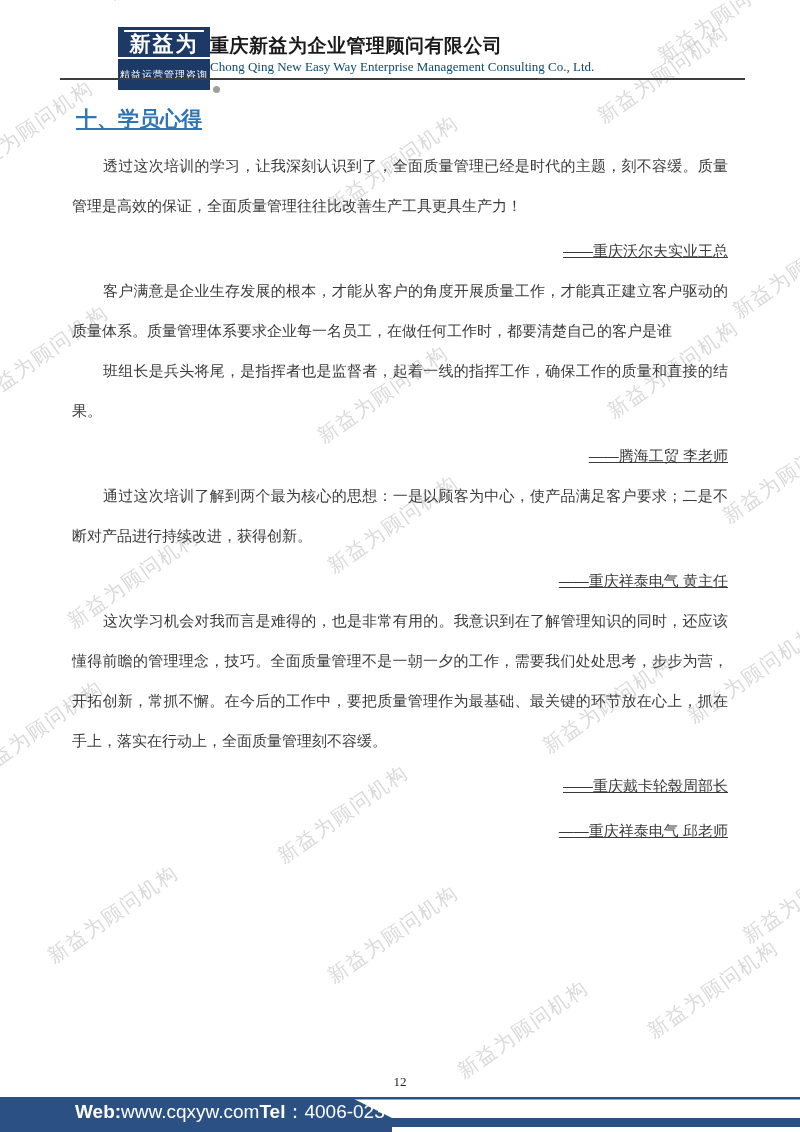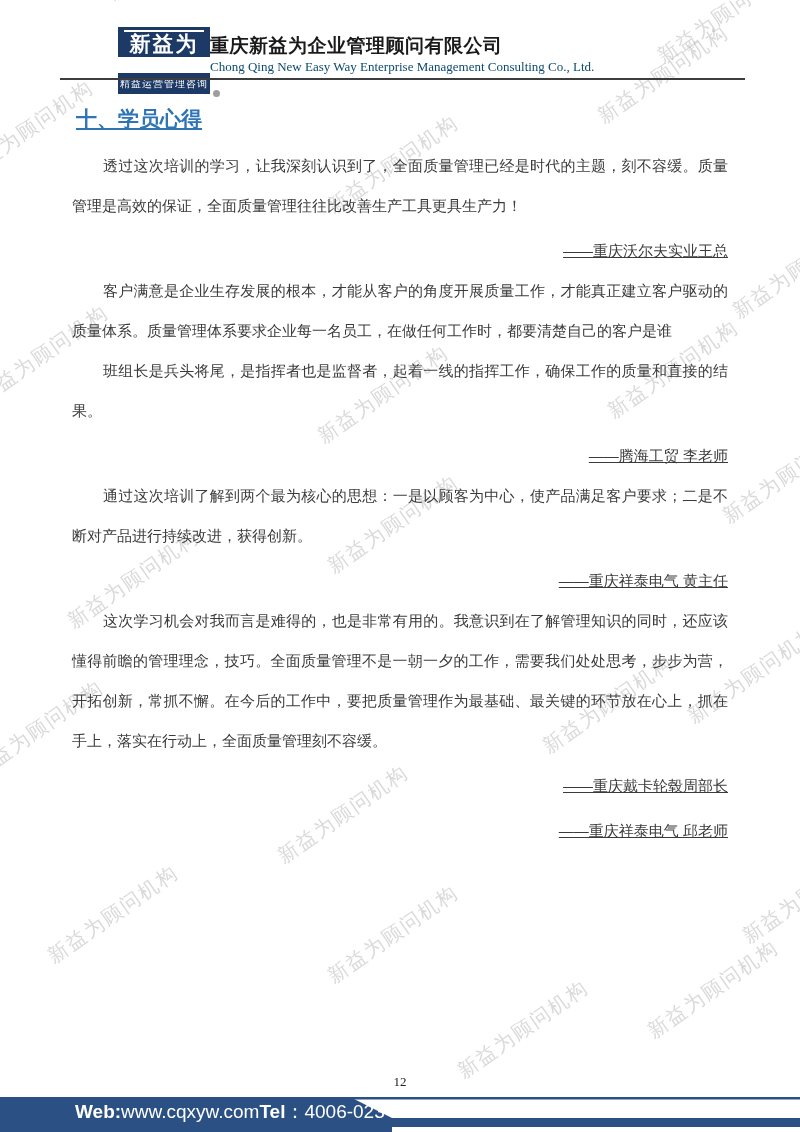--- a/index.html
+++ b/index.html
@@ -19,21 +19,21 @@
 
   
   .logo { position:absolute; left:118px; top:27px; width:92px; z-index:2; }
   .logo-main {
     position:relative; height:30px; background:#1d3a66; color:#fff;
     display:flex; align-items:center; justify-content:center;
   }
   .logo-stripe { position:absolute; top:3px; left:6px; right:6px; height:2px; background:#fff; }
   .logo-main-text { font-size:21px; font-weight:bold; letter-spacing:2px; margin-top:4px; }
   .logo-sub {
-    margin-top:16px; height:21px; background:#1d3a66; color:#fff;
+    margin-top:2px; height:31px; background:#1d3a66; color:#fff;
     display:flex; align-items:center; justify-content:center;
     font-size:10px; letter-spacing:1px; white-space:nowrap;
   }
   .logo-dot { position:absolute; right:-10px; bottom:-3px; width:7px; height:7px; border-radius:50%; background:#9e9e9e; }
 
   .company { position:absolute; left:210px; top:33px; width:400px; text-align:left; z-index:2; }
   .company-cn { font-size:19px; font-weight:bold; color:#1a1a1a; letter-spacing:0.5px; }
   .company-en {
     font-family:"Liberation Serif","DejaVu Serif",serif;
     font-size:13px; color:#0c4a6e; white-space:nowrap;

